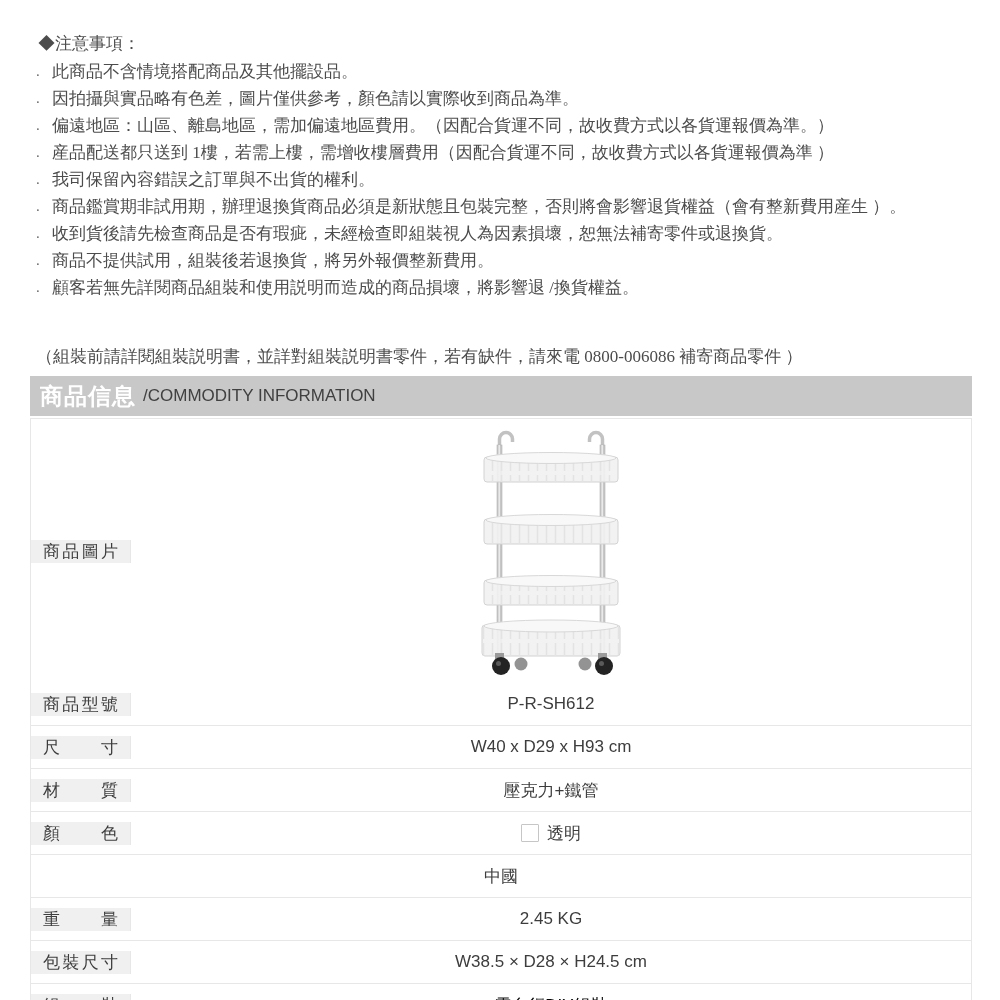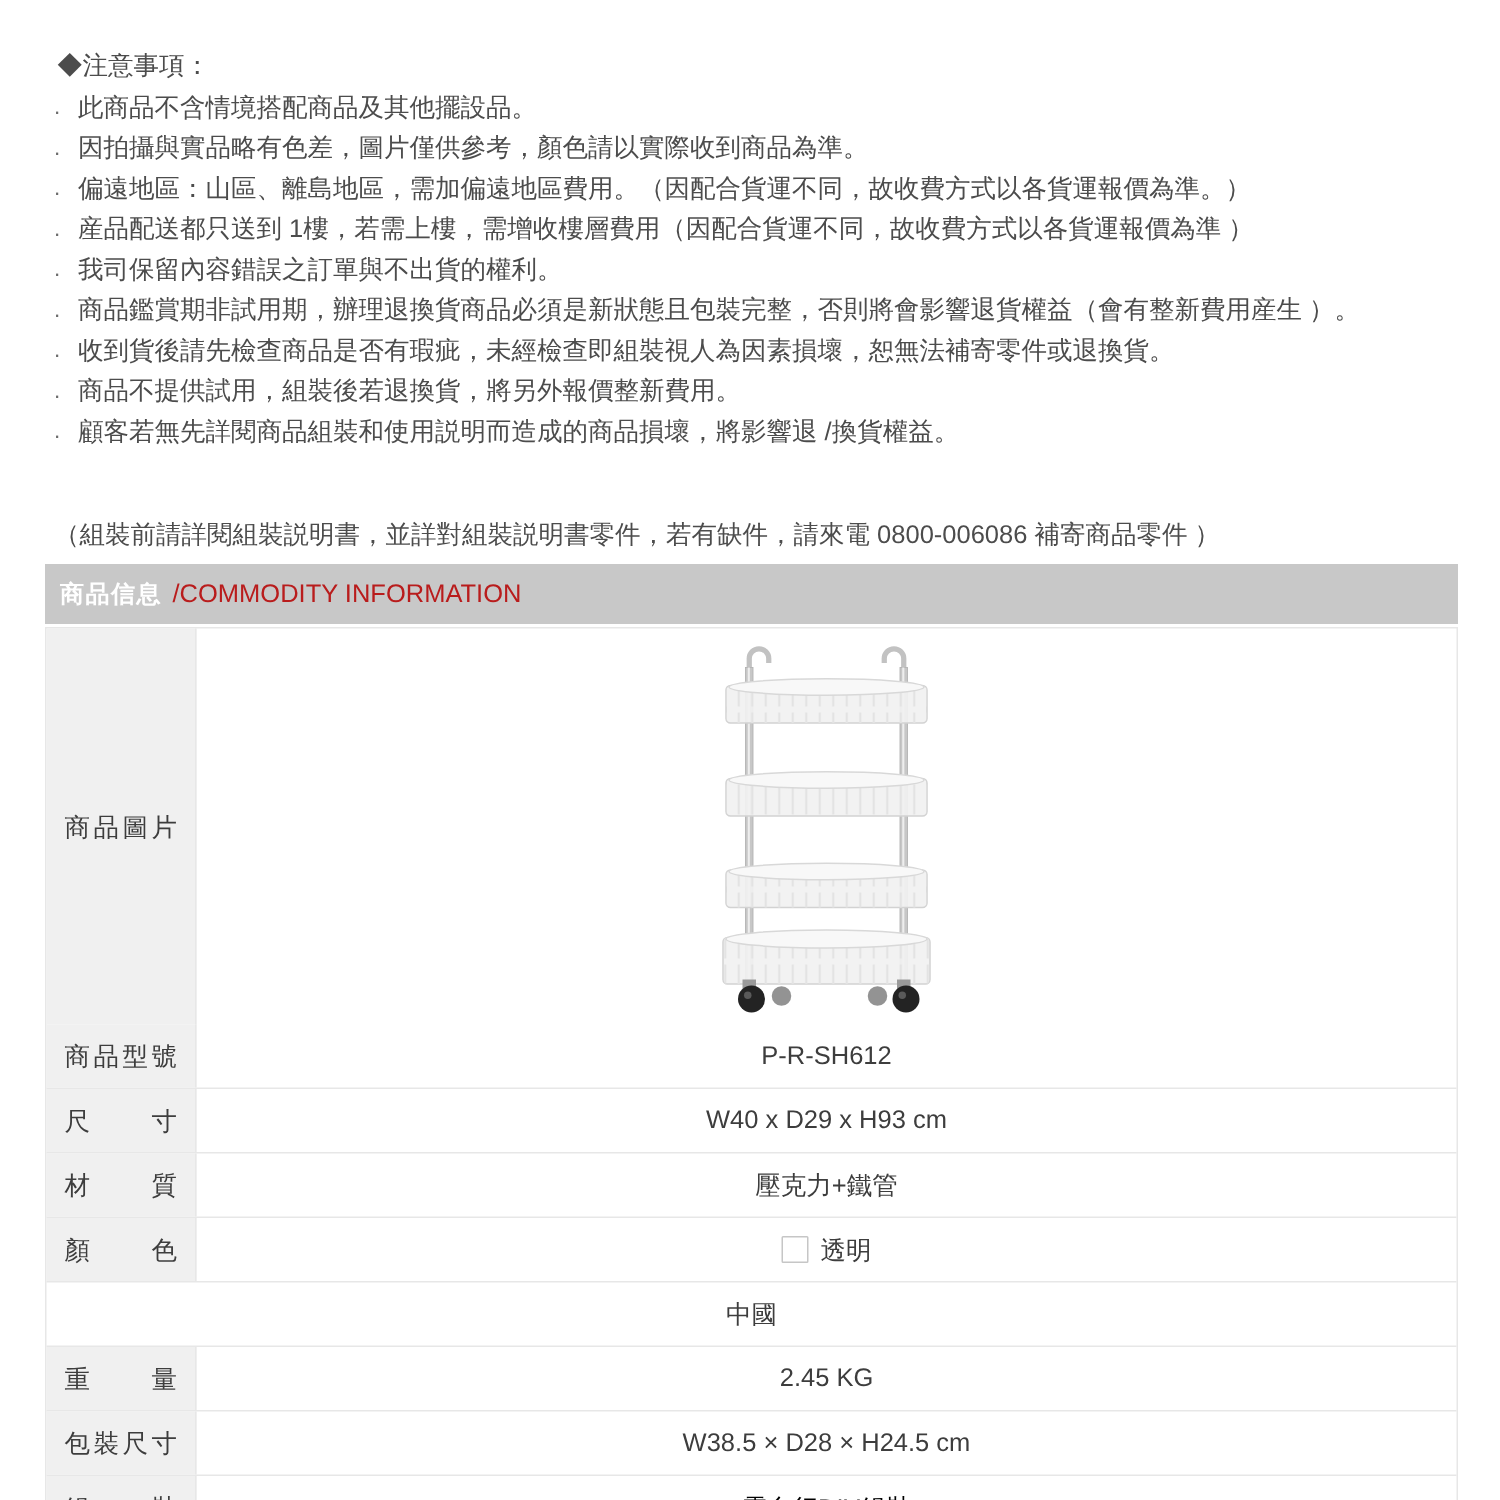--- a/index.html
+++ b/index.html
@@ -5,41 +5,41 @@
   html,body { margin:0; padding:0; background:#ffffff; }
   .page {
     position:relative; width:1000px; height:1000px; overflow:hidden;
     background:#ffffff;
     font-family:"Liberation Sans","DejaVu Sans",sans-serif;
     color:#3f3f3f;
   }
   
   .notice {
     padding:30px 20px 0 36px;
-    font-family:Liberation Sans, sans-serif;
+    font-family:Liberation Serif, serif;
     font-size:17px; line-height:27px; color:#4c4c4c;
   }
   .notice-title { line-height:28px; margin-left:2px; }
   .notice-item { display:flex; align-items:flex-start; }
   .notice-item .dot {
     width:16px; flex:0 0 16px; text-align:left; color:#6b6b6b;
     font-size:15px; line-height:27px;
   }
   .notice-item .txt { flex:1; }
   .notice-foot { line-height:27px;margin-top:42px; }
   
   .info { margin:6px 28px 0 30px; }
   .section-header {
     height:40px; background:#c8c8c8; color:#ffffff;
     display:flex; align-items:center; padding-left:10px; box-sizing:border-box;
   }
-  .section-header .zh { font-size:16px; font-weight:bold; letter-spacing:1px; }
-  .section-header .en { font-size:17px; font-weight:normal; margin-left:7px; color:#b91c1c; }
+  .section-header .zh { font-size:23px; font-weight:bold; letter-spacing:1px; }
+  .section-header .en { font-size:17px; font-weight:normal; margin-left:7px; color:#404040; }
   .tbl { border:1px solid #e7e7e7; margin-top:2px; }
-  .row { display:flex; }
+  .row { display:flex;align-items:center; }
   .row + .row { border-top:1px solid #e7e7e7; }
   .image-row { height:264px; }
   .data-row { height:42px; }
   .cl {
     width:100px; flex:0 0 100px; background:#f0f0f0;
     border-right:1px solid #e7e7e7;
     display:flex; align-items:center; padding:0 12px; box-sizing:border-box;
   }
   .lt {
     display:inline-block; width:100%;

